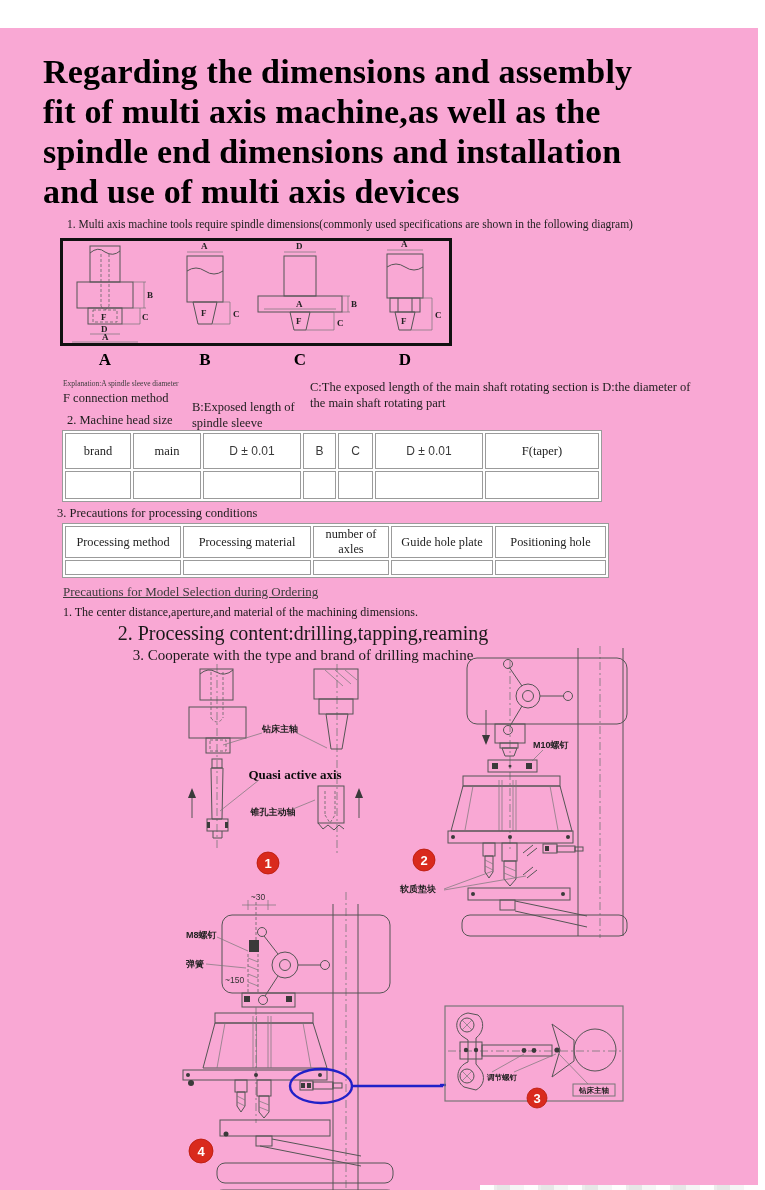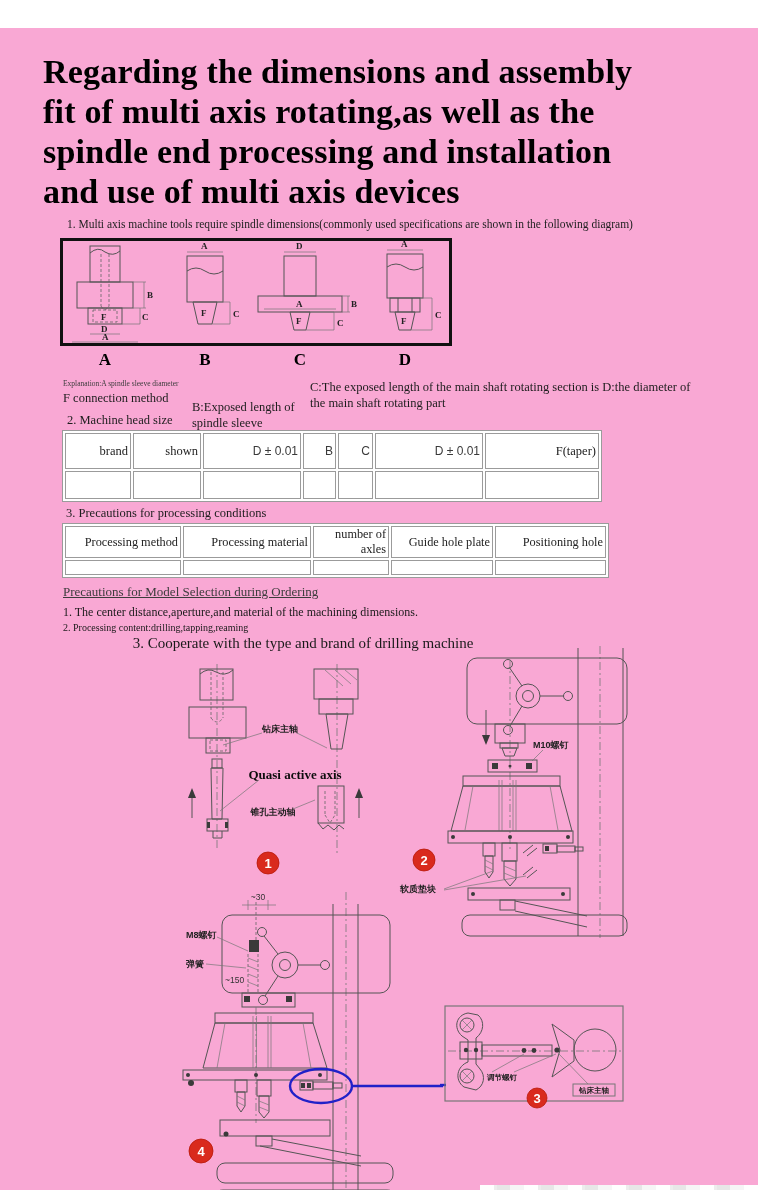--- a/index.html
+++ b/index.html
@@ -6,32 +6,32 @@
   .page{position:relative;width:758px;height:1190px;background:#f9a8d4;overflow:hidden;
         font-family:"Liberation Serif",serif;color:#1a1a1a;margin-top:28px;}
   .abs{position:absolute;}
   .title{left:43px;top:24px;width:690px;font-weight:bold;font-size:34px;line-height:40px;
          letter-spacing:.2px;color:#000;}
   .intro{left:67px;top:190px;width:660px;font-size:11.5px;color:#222;}
   .note-tiny{font-size:7.5px;color:#3c3c3c;}
   .exp{font-size:12.5px;line-height:1.3;color:#1d1d1d;}
   .sec{font-size:12.5px;color:#1d1d1d;}
   .tbl{border-collapse:separate;border-spacing:2px;border:1px solid #9b9b9b;background:#fff;}
-  .tbl td{border:1px solid #9b9b9b;text-align:right;vertical-align:middle;
+  .tbl td{border:1px solid #9b9b9b;text-align:center;vertical-align:middle;
           font-size:12.5px;color:#222;padding:0 2px;}
   .t1 .hdr td{height:34px;}
   .t1 .hdr td:nth-child(3),.t1 .hdr td:nth-child(4),
   .t1 .hdr td:nth-child(5),.t1 .hdr td:nth-child(6){
      font-family:"Liberation Sans",sans-serif;font-size:12px;color:#3a3a3a;}
   .t1 .empty td{height:26px;}
   .t2 .hdr td{height:26px;font-size:12.3px;}
   .t2 .empty td{height:13px;}
   .ord-h{font-size:13px;color:#3c3c3c;text-decoration:underline;}
   .ord-1{font-size:12px;margin-top:5px;}
-  .ord-2{font-size:10px;margin-top:2px;}
+  .ord-2{font-size:20px;margin-top:2px;text-align:center;}
   .ord-3{font-size:15px;margin-top:2px;text-align:center;}
   svg{overflow:visible;}
   svg .ln{stroke:#555;fill:none;stroke-width:1;}
   svg .lnb{stroke:#111;fill:none;stroke-width:3;}
   svg .thin{stroke:#777;fill:none;stroke-width:.7;}
   svg .cl{stroke:#777;fill:none;stroke-width:.8;stroke-dasharray:8 3 2 3;}
   svg .dsh{stroke:#666;fill:none;stroke-width:.8;stroke-dasharray:3 2;}
   svg .fill{fill:#3a3a3a;stroke:none;}
   svg .dim{font-family:"Liberation Serif",serif;font-weight:bold;font-size:9px;fill:#222;}
   svg .letter{font-family:"Liberation Serif",serif;font-weight:bold;font-size:17px;fill:#000;}
@@ -45,22 +45,22 @@
   .stripes{left:480px;top:1157px;width:285px;height:33px;
     background:repeating-linear-gradient(90deg,#ffffff 0 14px,#ededed 14px 17px,#e7e7e7 17px 30px,#f6f6f6 30px 44px);}
 </style>
 </head>
 <body>
 
 <div class="page">
 
   <div class="abs title">
     <div>Regarding the dimensions and assembly</div>
-    <div>fit of multi axis rotating,as well as the</div>
-    <div>spindle end processing and installation</div>
+    <div>fit of multi axis machine,as well as the</div>
+    <div>spindle end dimensions and installation</div>
     <div>and use of multi axis devices</div>
   </div>
 
   <div class="abs intro">1. Multi axis machine tools require spindle dimensions(commonly used specifications are shown in the following diagram)</div>
 
   <svg class="abs" style="left:60px;top:210px" width="392" height="134" viewBox="0 0 392 134">
     <rect x="1.5" y="1.5" width="389" height="105" class="lnb"></rect>
 
     <g>
       <rect x="30" y="8" width="30" height="36" class="ln"></rect>
@@ -138,40 +138,40 @@
         <col style="width:68px">
         <col style="width:98px">
         <col style="width:33px">
       <col style="width:35px">
         <col style="width:108px">
         <col style="width:114px">
     </colgroup>
     <tbody>
         <tr class="hdr">
       <td>brand</td>
-      <td>shown</td>
+      <td>main</td>
       <td>D ± 0.01</td>
       <td>B</td>
       <td>C</td>
       <td>D ± 0.01</td>
       <td>F(taper)</td>
     </tr>
     <tr class="empty">
       <td></td>
           <td></td>
       <td></td>
           <td></td>
       <td></td>
           <td></td>
       <td></td>
     </tr>
   </tbody>
     </table>
 
-  <div class="abs sec" style="left:66px;top:478px">3. Precautions for processing conditions</div>
+  <div class="abs sec" style="left:57px;top:478px">3. Precautions for processing conditions</div>
 
   <table class="abs tbl t2" style="left:62px;top:495px">
     <colgroup>
       <col style="width:116px">
         <col style="width:128px">
         <col style="width:76px">
         <col style="width:102px">
         <col style="width:111px">
     </colgroup>
     <tbody>

